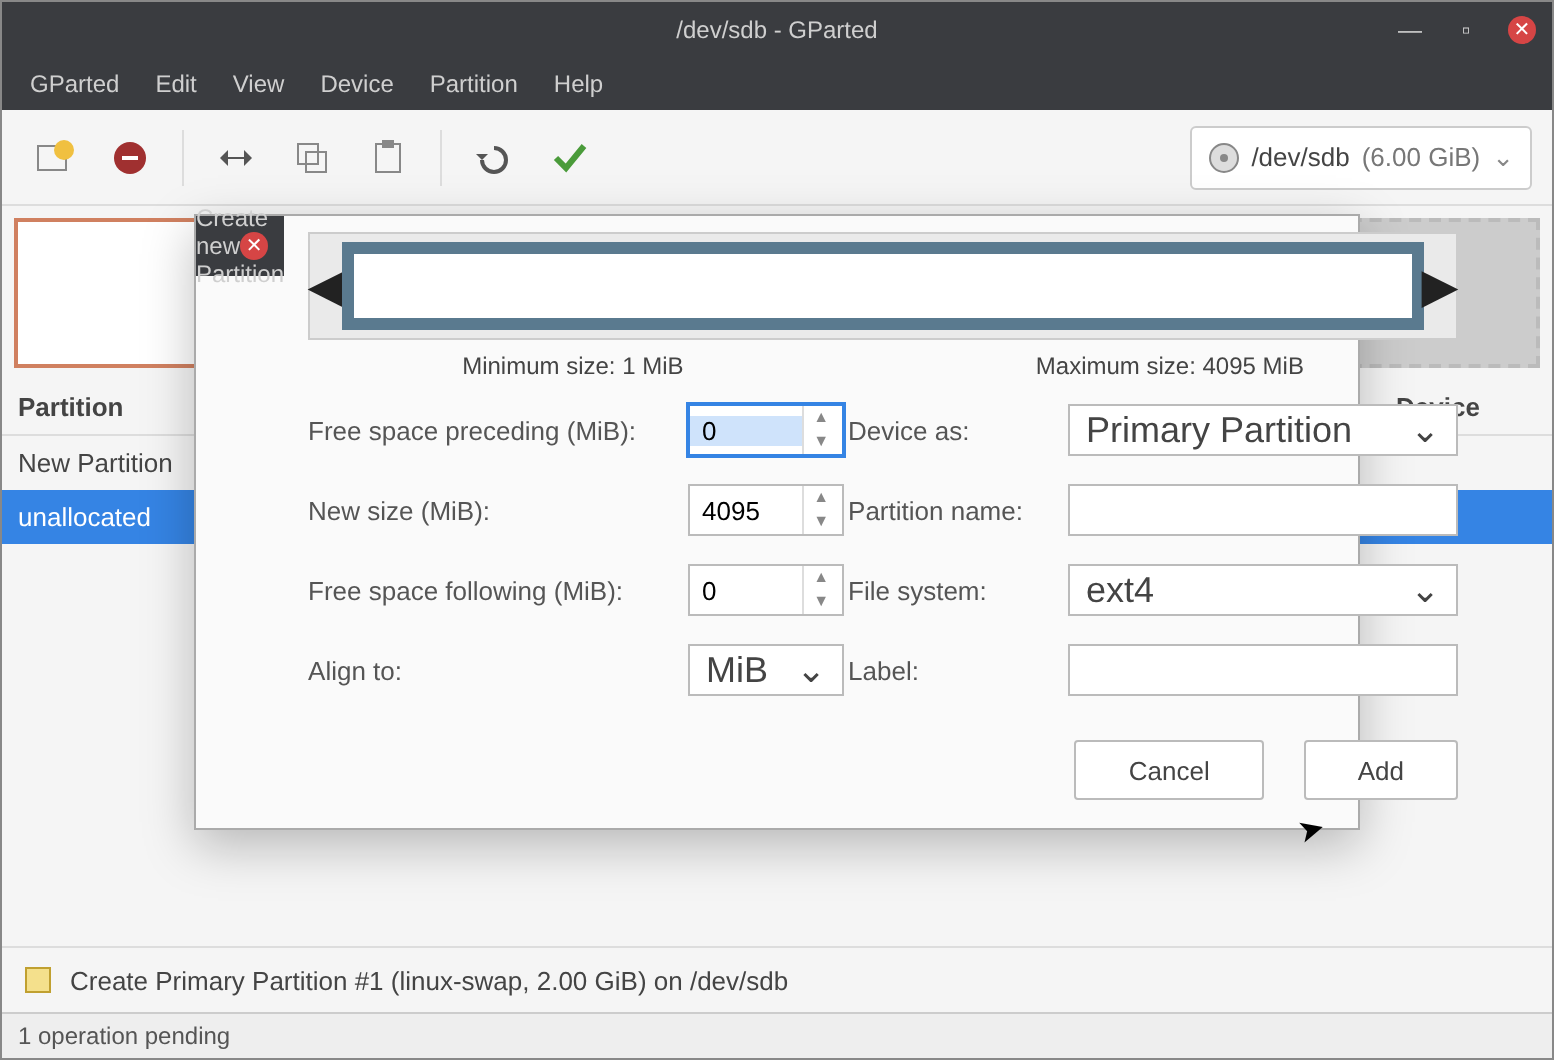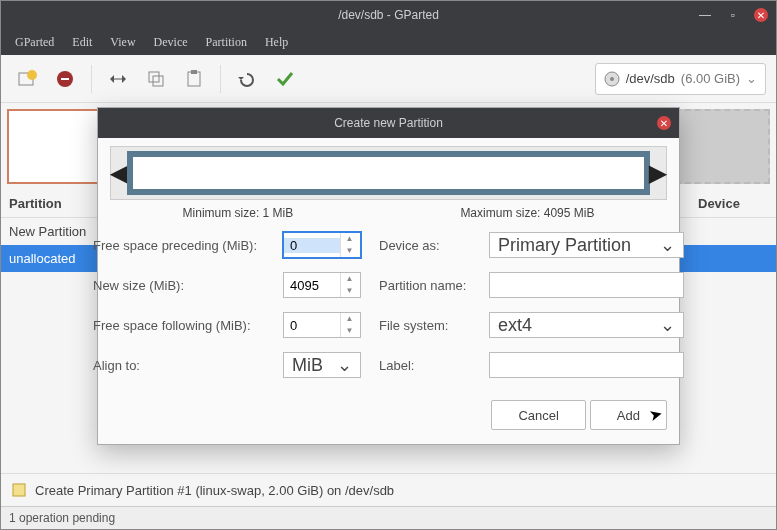--- a/index.html
+++ b/index.html
@@ -43,21 +43,20 @@
   .titlebar .close { background:#d64545; border-radius:50%; width:14px; height:14px; color:white; font-size:10px; display:flex; align-items:center; justify-content:center; }
   .menubar {
     height: 26px;
     background: #3a3c40;
     display: flex;
     align-items: center;
     padding: 0 6px;
     gap: 2px;
     font-size: 12px;
     color: #cfcfcf;
-    font-family: Liberation Serif, serif;
   }
   .menubar span { padding: 4px 8px; }
   .toolbar {
     height: 48px;
     background: #f5f5f5;
     display: flex;
     align-items: center;
     padding: 0 10px;
     gap: 6px;
     border-bottom: 1px solid #ddd;
@@ -128,21 +127,21 @@
   
   .dialog {
     position:absolute;
     left:97px;
     top:107px;
     width:583px;
     background:#fafafa;
     border:1px solid #aaa;
     box-shadow:0 8px 24px rgba(0,0,0,0.25);
     display:flex;
-    flex-direction:column;
+    flex-direction:row;
   }
   .dlg-titlebar {
     height:30px;
     background:#3a3c40;
     color:#cfcfcf;
     display:flex;
     align-items:center;
     justify-content:center;
     position:relative;
     font-size:12px;
@@ -176,21 +175,21 @@
   .size-info {
     display:flex;
     justify-content:space-around;
     font-size:12px;
     color:#444;
     margin-bottom:12px;
     gap:22px;
   }
   .form {
     display:flex;
-    gap:18px;
+    gap:2px;
     justify-content:center;
   }
   .form-col { flex:1; display:flex; flex-direction:column; gap:14px; }
   .form-row { display:flex; align-items:center; }
   .form-row label { width:190px; color:#555; font-size:13px; }
   .form-row label.right { width:110px; }
   .spin {
     width:78px; height:26px;
     border:1px solid #bbb;
     background:white;
@@ -207,21 +206,21 @@
   .spin .arrows div { height:12px; font-size:8px; color:#888; text-align:center; line-height:12px;}
   .select {
     flex:1; height:26px; border:1px solid #bbb; background:white;
     display:flex; align-items:center; padding:0 8px; justify-content:space-between;
     font-size:18px; color:#444;
   }
   .textin {
     flex:1; height:26px; border:1px solid #bbb; background:white; padding:0 8px;
   }
   .dlg-buttons {
-    display:flex; justify-content:flex-end; gap:4px; margin-top:22px;
+    display:flex; justify-content:flex-end; gap:20px; margin-top:22px;
   }
   .btn {
     height:30px; padding:0 26px; border:1px solid #bbb; background:white;
     font-size:13px; color:#444; display:flex; align-items:center; border-radius:2px;
   }
   .cursor {
     position:absolute;
     left:649px; top:405px;
     font-size:16px; color:black;
     transform:rotate(-15deg);

